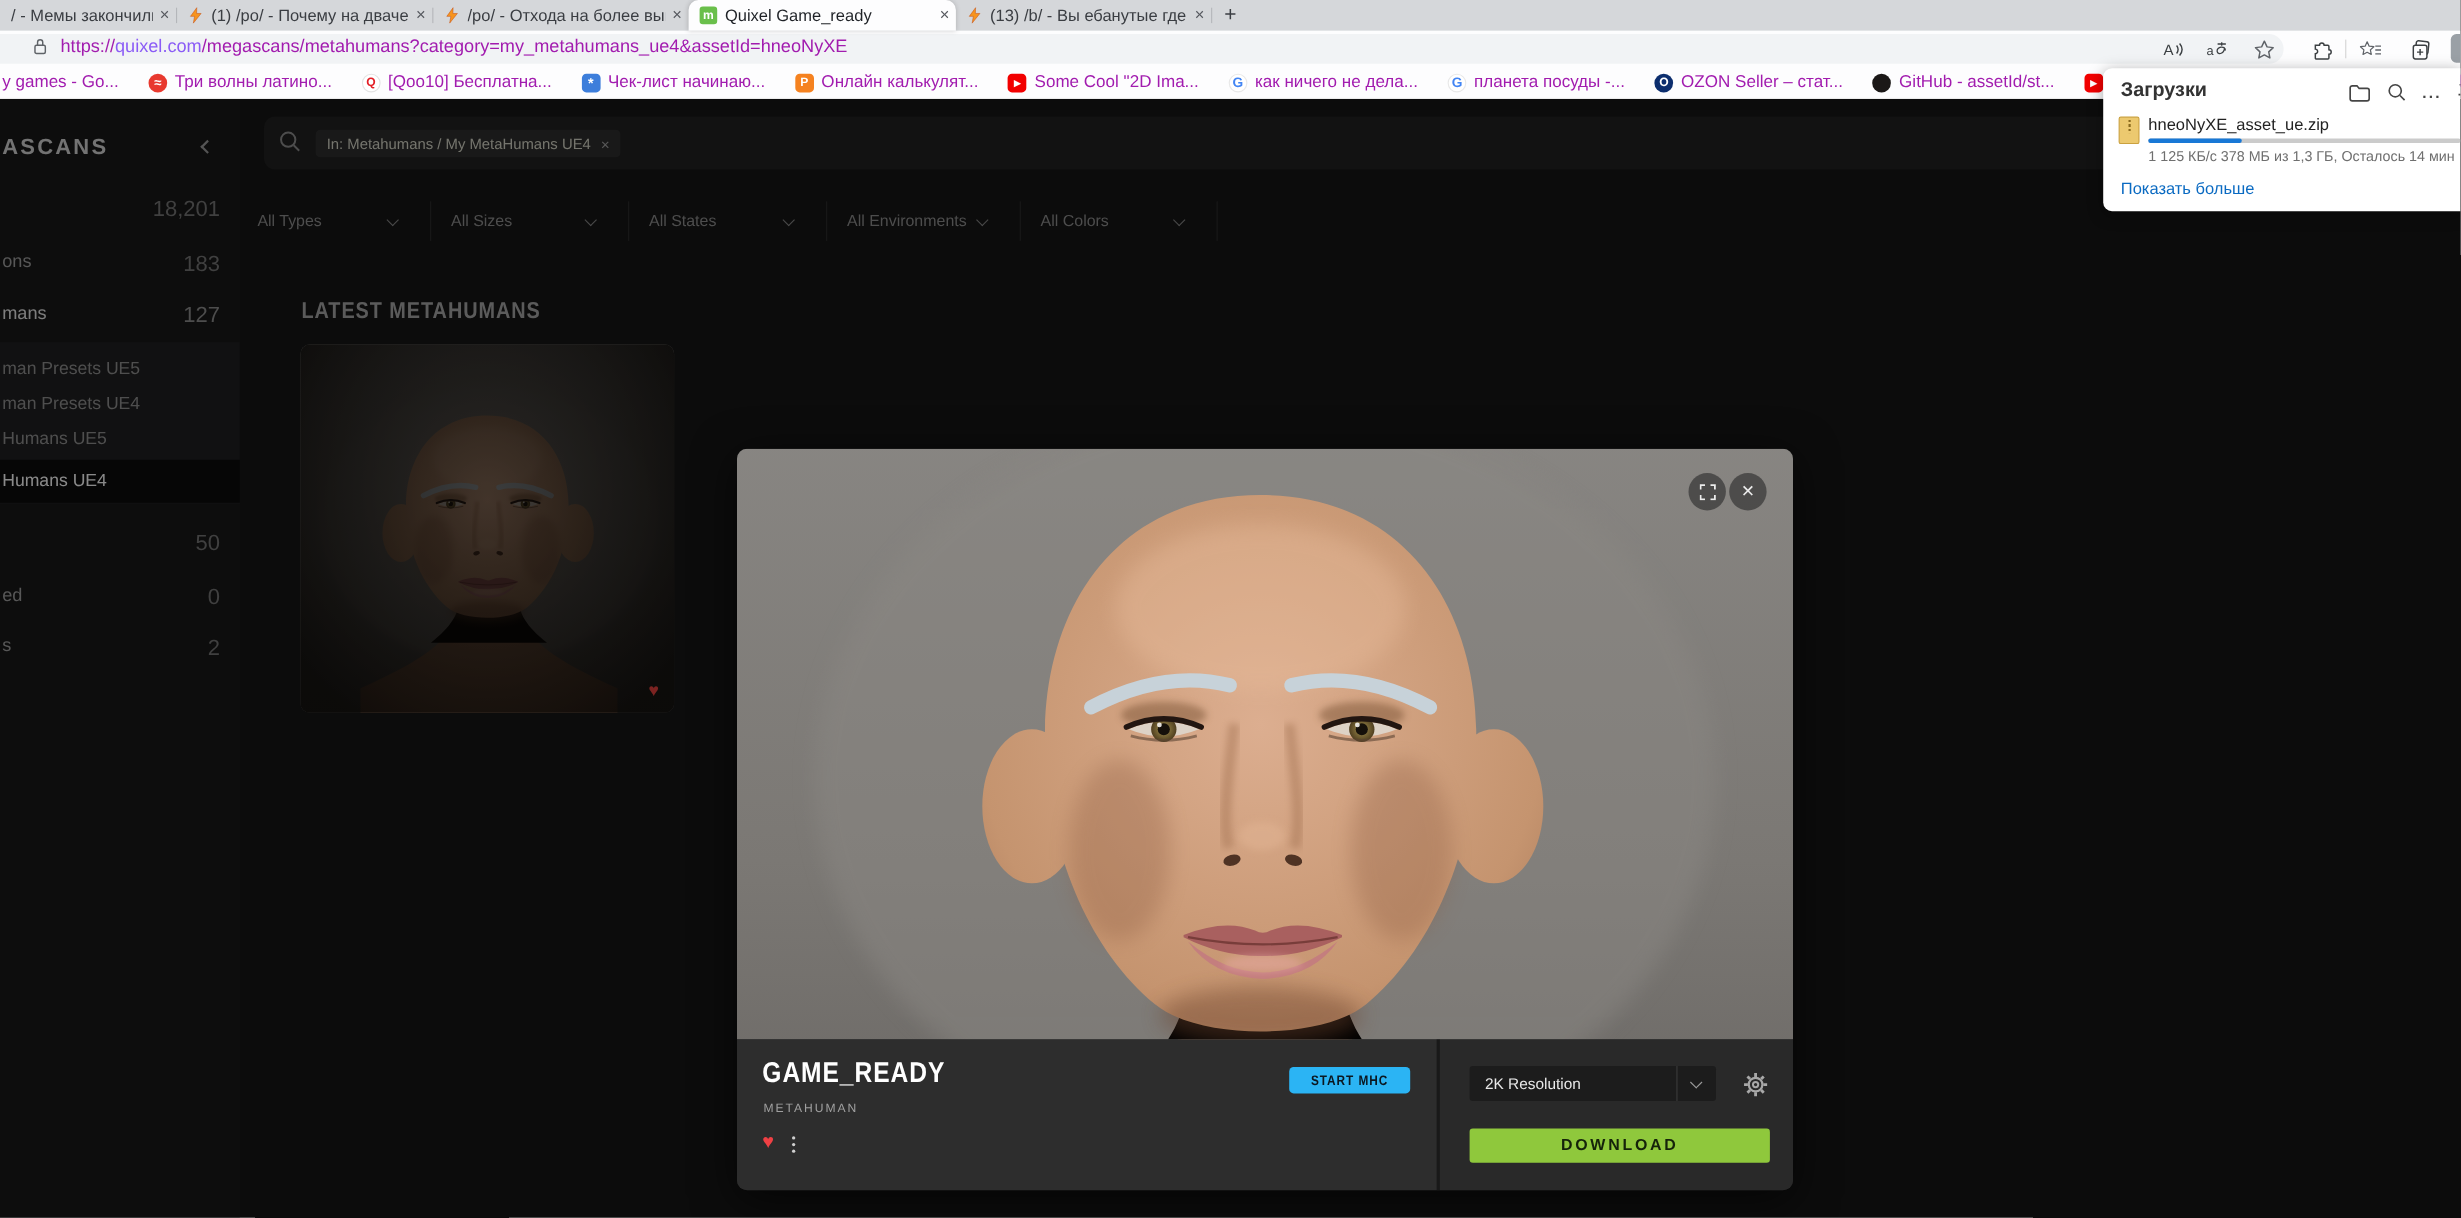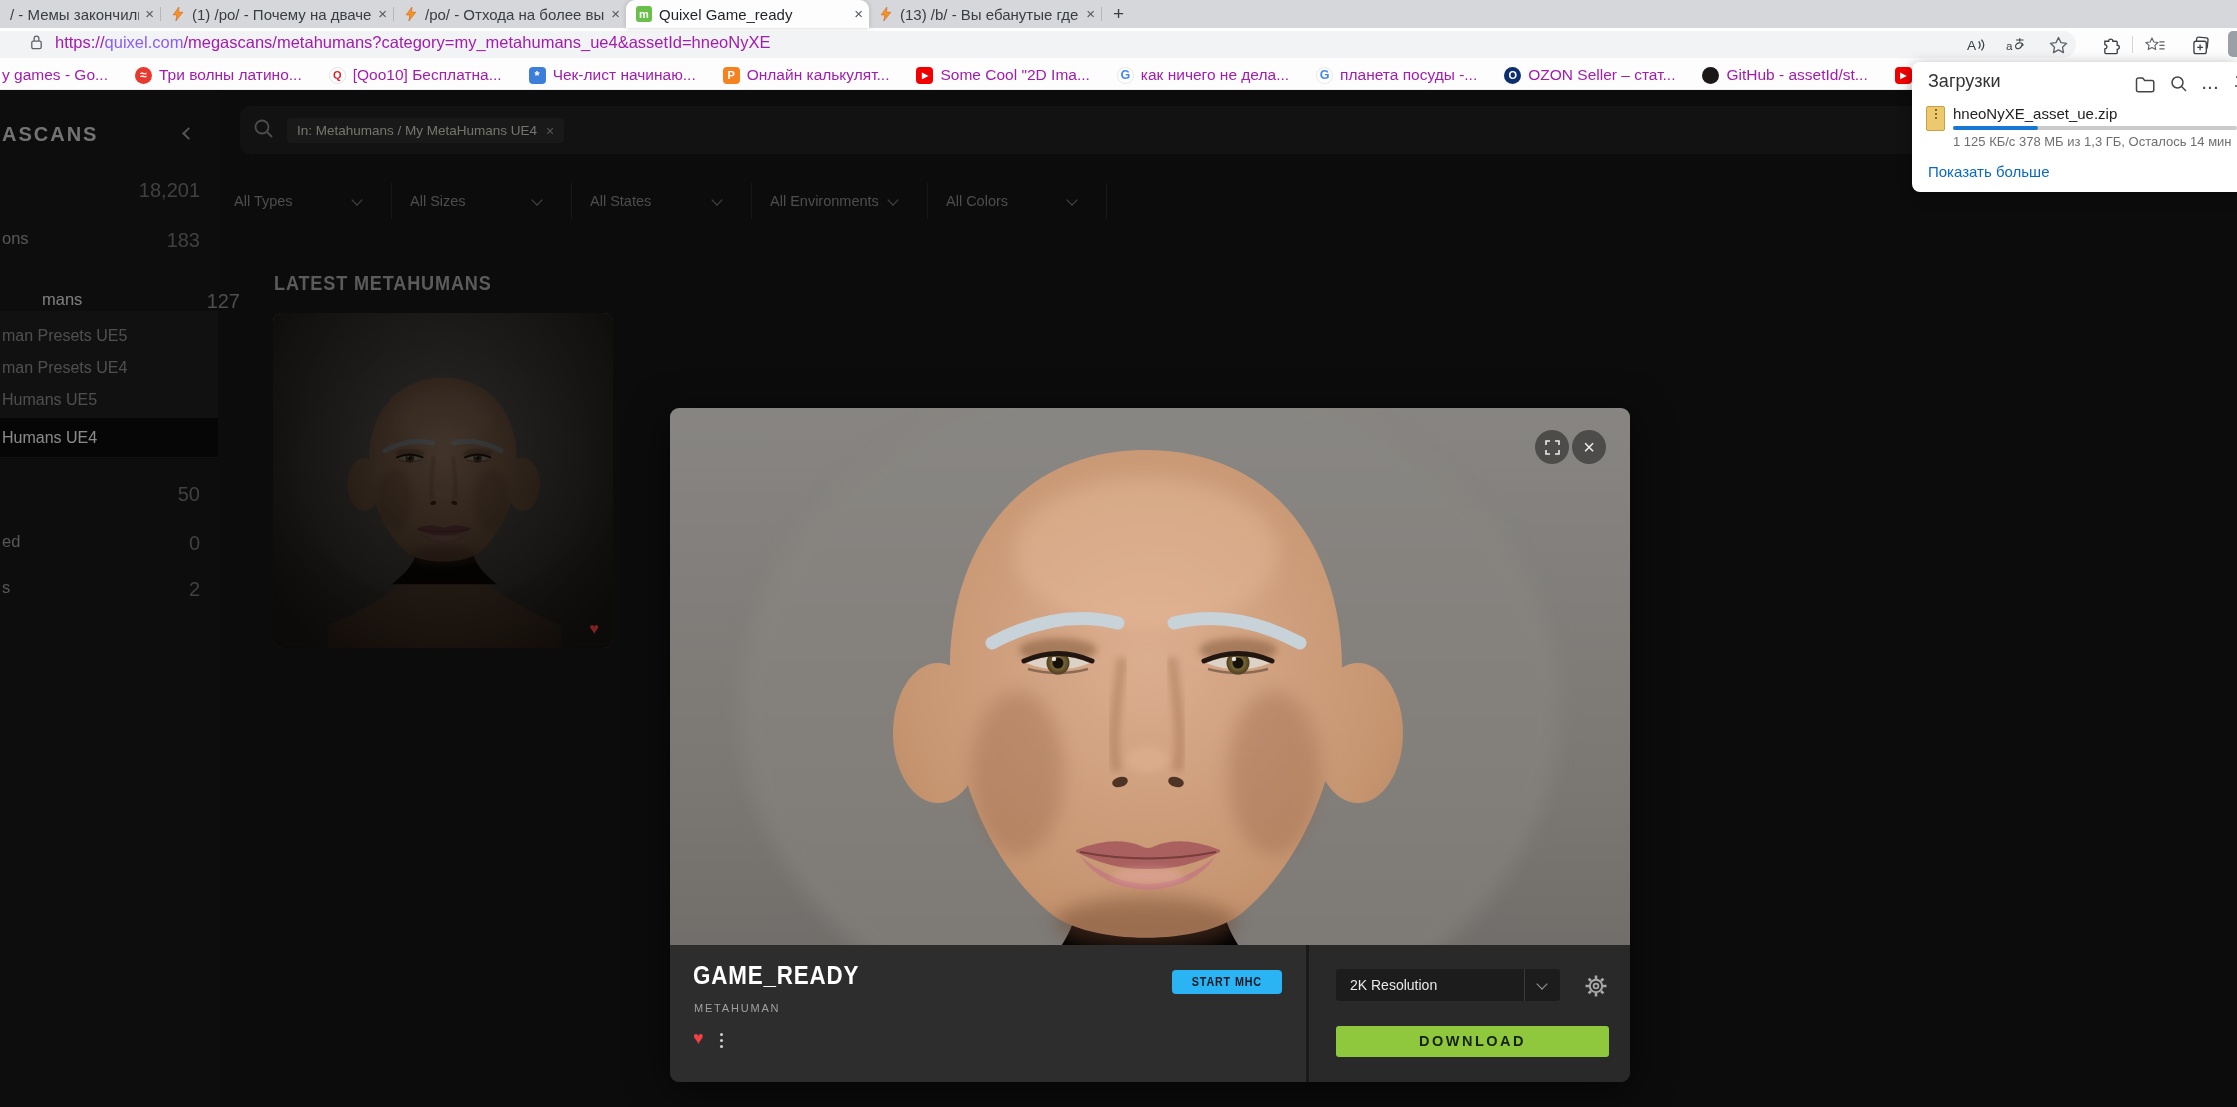--- a/index.html
+++ b/index.html
@@ -92,21 +92,21 @@
   .mf-right{position:relative;width:322px;background:#292929;}
   .dropdown{position:absolute;left:27px;top:24px;width:224px;height:32px;background:#1c1c1c;border-radius:3px;display:flex;}
   .dd-value{flex:1;padding-left:14px;line-height:32px;font-size:14px;color:#e8e8e8;}
   .dd-chev{width:36px;border-left:1px solid #3a3a3a;position:relative;}
   .dd-chev span{position:absolute;left:13px;top:11px;width:8px;height:8px;border-right:1.5px solid #9a9a9a;border-bottom:1.5px solid #9a9a9a;transform:rotate(45deg);}
   .gear{position:absolute;left:275px;top:29px;}
   .dl-btn{position:absolute;left:27px;top:81px;width:273px;height:31px;border-radius:3px;background:#8fc83c;color:#15230a;font-size:14.5px;font-weight:bold;text-align:center;line-height:31px;letter-spacing:2.5px;}
 
   
   .dlpopup{position:absolute;left:1912px;top:62px;width:325px;height:130px;background:#fff;border-radius:8px 0 0 8px;box-shadow:0 3px 14px rgba(0,0,0,.35);z-index:90;overflow:hidden;}
-  .dl-title{position:absolute;left:16px;top:9px;font-size:18px;font-weight:400;color:#333;}
+  .dl-title{position:absolute;left:16px;top:9px;font-size:18px;font-weight:700;color:#333;}
   .dl-hic{position:absolute;top:12px;width:22px;height:20px;display:flex;align-items:center;justify-content:center;color:#454545;}
   .dl-dots{letter-spacing:2px;font-weight:bold;font-size:14px;color:#454545;}
   .zipicon{position:absolute;left:14px;top:44px;width:19px;height:25px;background:#ecc96f;border:1px solid #caa13f;border-radius:2px;}
   .zipicon::after{content:"";position:absolute;left:8px;top:2px;width:2px;height:12px;background:repeating-linear-gradient(#8a6a1d 0 2px,transparent 2px 4px);}
   .dl-name{position:absolute;left:41px;top:43px;font-size:15px;color:#222;}
   .dl-track{position:absolute;left:41px;top:64px;width:284px;height:4px;border-radius:2px;background:#cbcbcb;}
   .dl-fill{height:4px;border-radius:2px;background:#1878d6;}
   .dl-status{position:absolute;left:41px;top:72px;font-size:13px;color:#6f6f6f;white-space:nowrap;}
   .dl-more{position:absolute;left:16px;top:101px;font-size:15px;color:#0a6ac2;}
   svg{display:block;}
@@ -333,21 +333,21 @@
     <div class="sidebar">
       <div class="sb-brand">ASCANS</div>
       <div class="sb-collapse"></div>
       <div class="sb-row" style="top:89px;">
           <span class="sb-count">18,201</span>
         </div>
       <div class="sb-row" style="top:139px;">
         <span class="sb-label">ons</span>
         <span class="sb-count">183</span>
       </div>
-      <div class="sb-row" style="top:200px;margin-left:40px;">
+      <div class="sb-row" style="top:186px;">
         <span class="sb-label" style="color:#e3e3e3;">mans</span>
         <span class="sb-count" style="color:#8c8c8c;">127</span>
       </div>
       <div class="sb-panel"></div>
       <div class="sb-active-band"></div>
       <span class="sb-sub" style="top:237px;">man Presets UE5</span>
       <span class="sb-sub" style="top:269px;">man Presets UE4</span>
       <span class="sb-sub" style="top:301px;">Humans UE5</span>
       <span class="sb-sub active" style="top:339px;">Humans UE4</span>
       <div class="sb-row" style="top:393px;">

